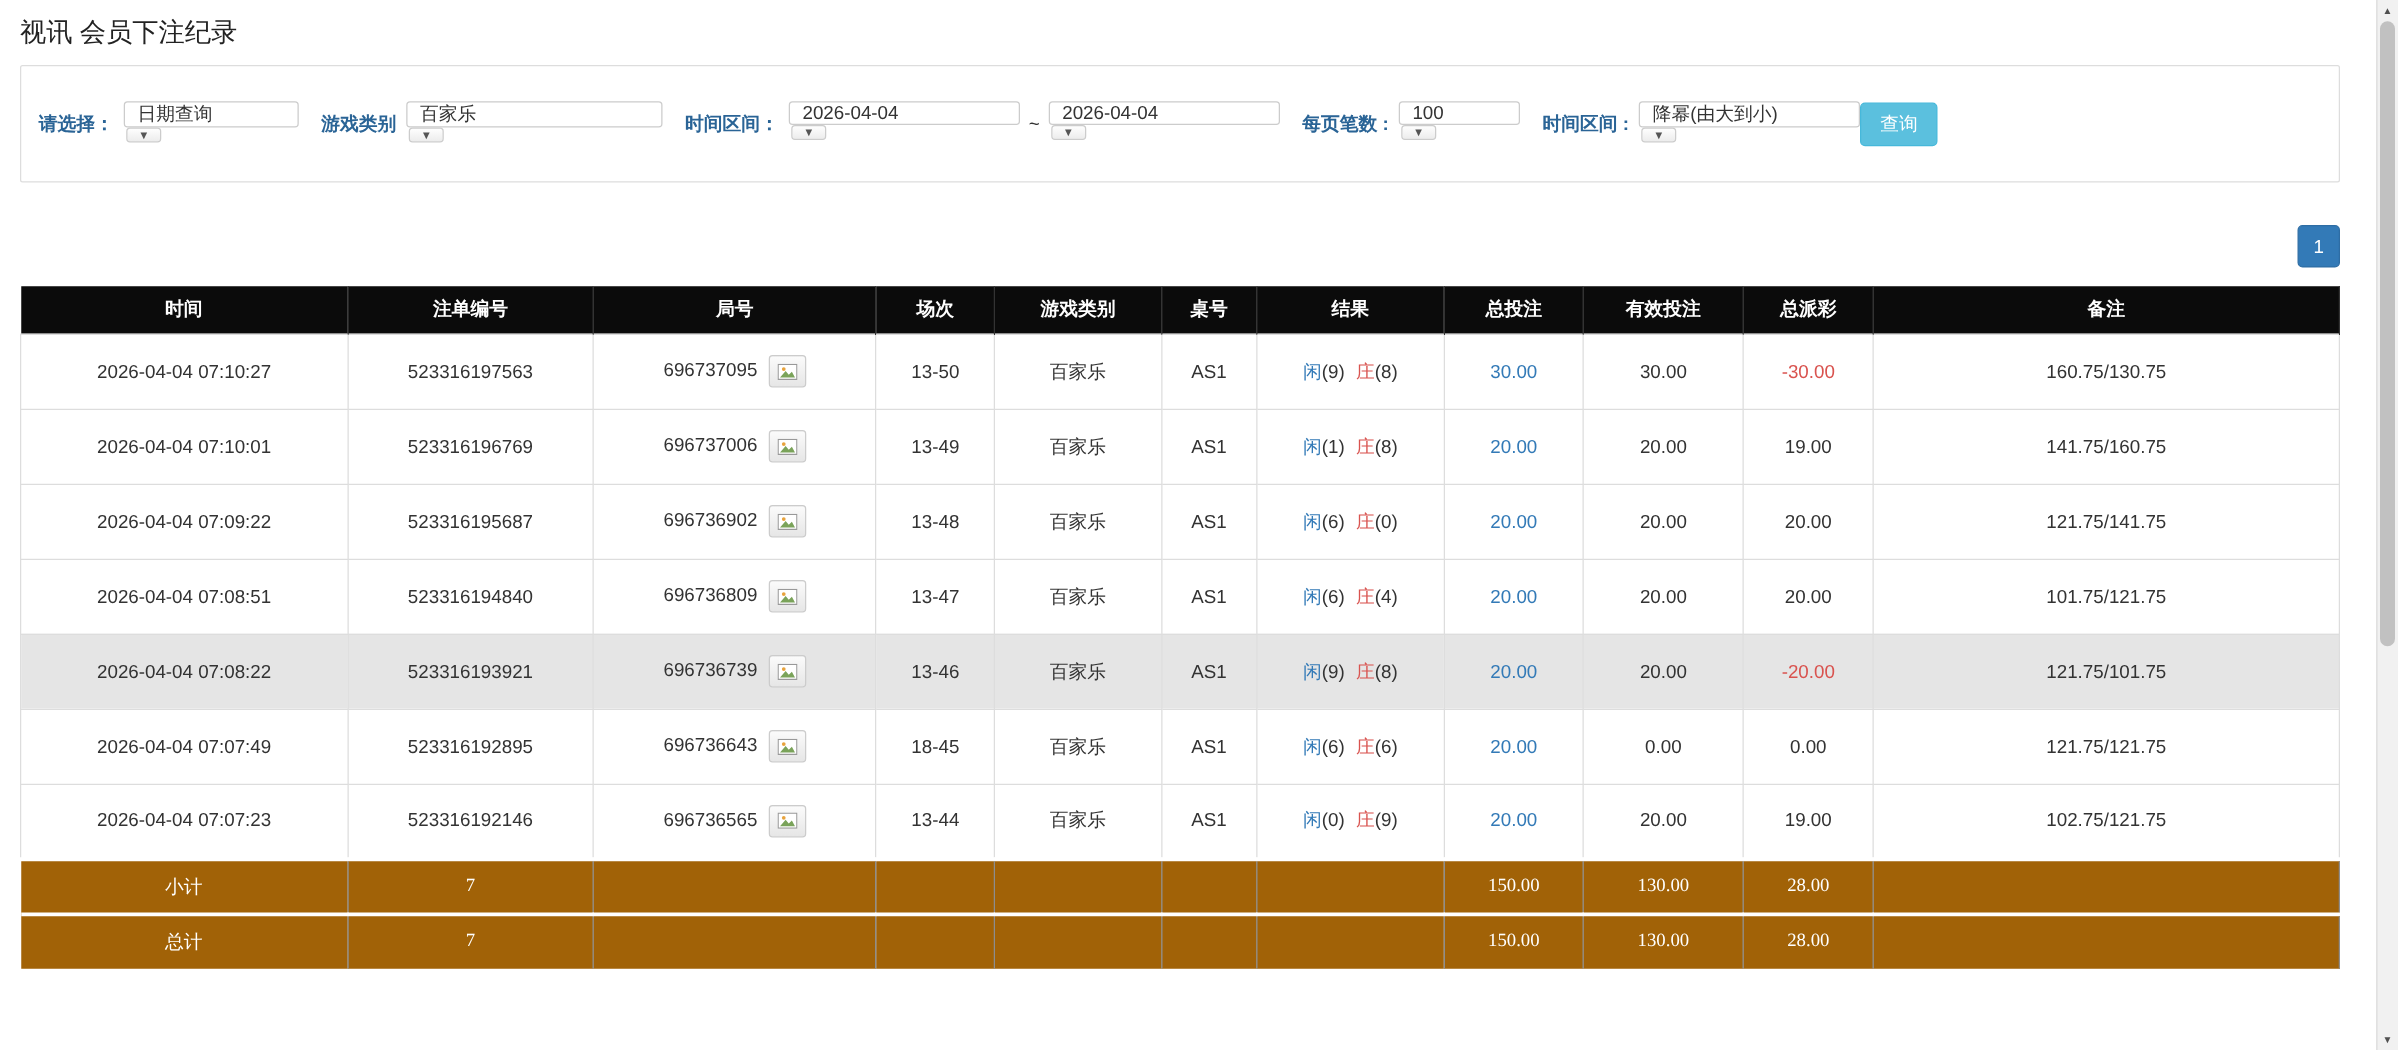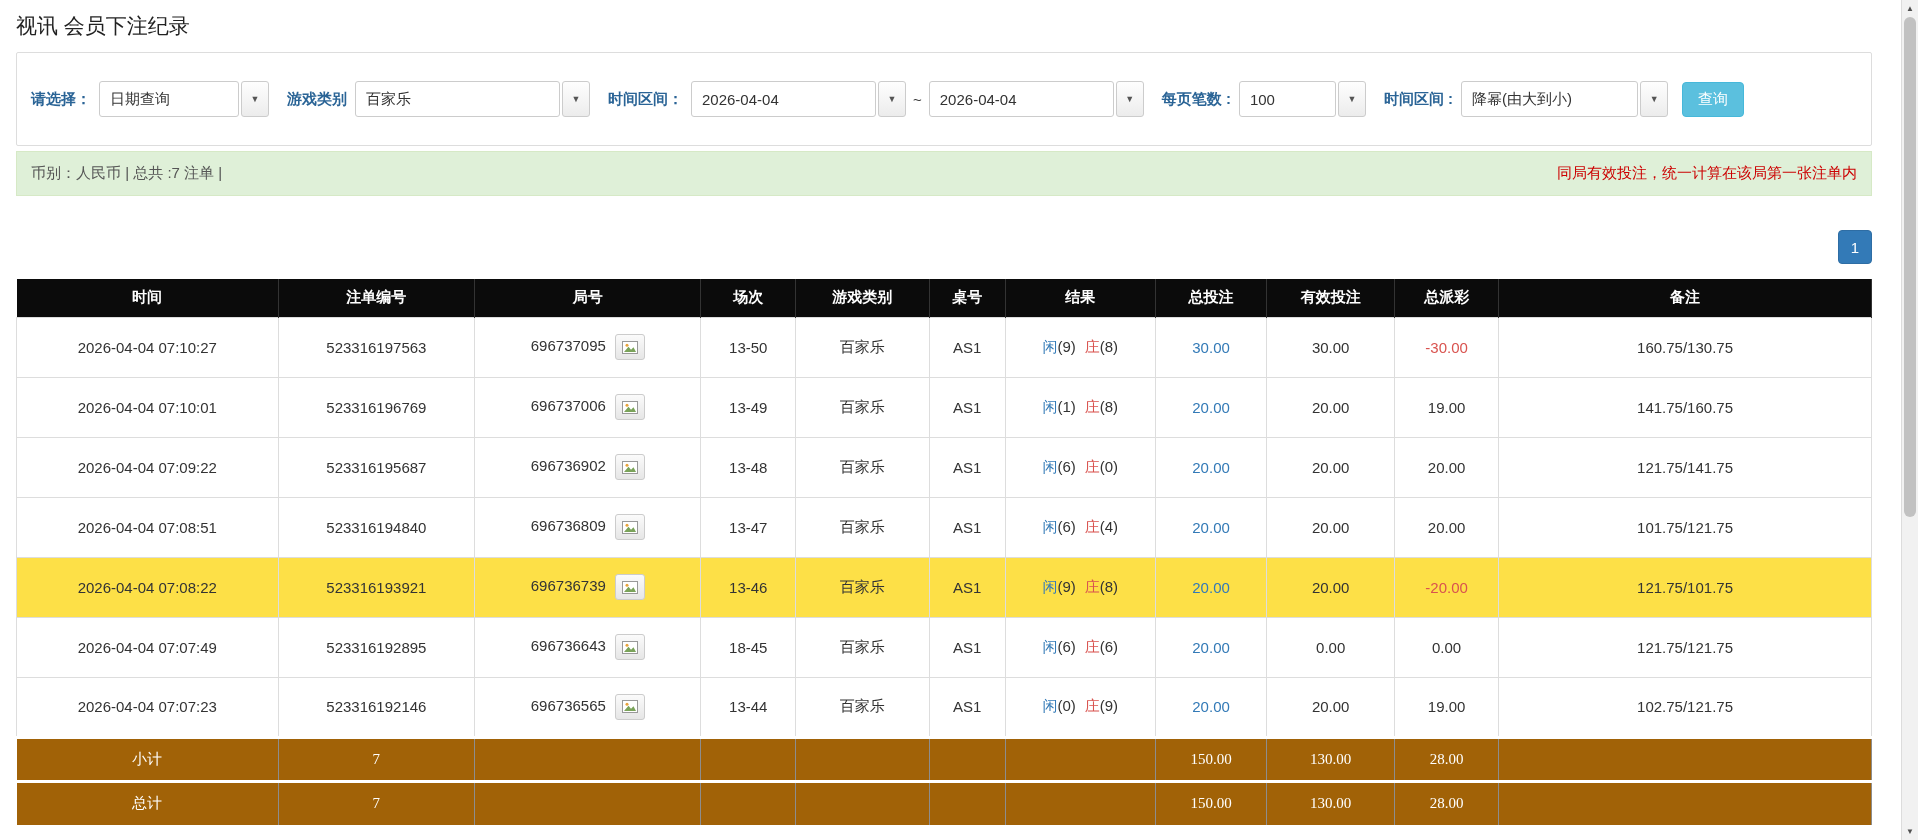--- a/index.html
+++ b/index.html
@@ -13,35 +13,35 @@
 
   .page-title { font-size:21px; font-weight:500; color:#222; margin:12px 0 12px 0; }
 
   
   .filter-bar {
     border:1px solid #ddd; border-radius:2px; background:#fff;
     padding:28px 14px; display:flex; align-items:center;
   }
   .flabel { color:#2a6496; font-weight:bold; font-size:15px; margin:0 8px 0 18px; white-space:nowrap; }
   .flabel.first { margin-left:0; }
-  .combo { display:inline-flex; align-items:stretch; height:36px; }
+  .combo { display:inline-flex; align-items:stretch; height:36px;flex-direction:column; }
   .combo-input {
     border:1px solid #ccc; border-radius:3px; background:#fff;
     padding:0 10px; display:flex; align-items:center; font-size:15px; color:#333;
   }
   .combo-btn {
     width:28px; margin-left:2px; border:1px solid #ccc; border-radius:3px;
     background:linear-gradient(#fefefe,#ececec);
     display:flex; align-items:center; justify-content:center;
     color:#555; font-size:9px; cursor:pointer;
   }
   .w-qtype{width:140px} .w-game{width:205px} .w-date{width:185px} .w-size{width:97px} .w-sort{width:177px}
   .tilde { margin:0 7px; font-size:15px; color:#333; }
   .search-btn {
-    height:35px; margin-left:14px; padding:0 15px;
+    height:35px; padding:0 15px;
     background:#5bc0de; border:1px solid #46b8da; border-radius:4px;
     color:#fff; font-size:15px; cursor:pointer;
     font-family:"Liberation Sans","DejaVu Sans",sans-serif;
   }
 
   
   .summary-bar {
     margin-top:5px; background:#dff0d8; border:1px solid #d6e9c6;
     padding:12px 14px; display:flex; justify-content:space-between; align-items:center;
     font-size:15px;
@@ -62,21 +62,21 @@
   table.records { width:100%; border-collapse:collapse; table-layout:fixed; font-size:15px; }
   .c0{width:14.1%} .c1{width:10.6%} .c2{width:12.2%} .c3{width:5.1%} .c4{width:7.2%}
   .c5{width:4.1%} .c6{width:8.1%} .c7{width:6.0%} .c8{width:6.9%} .c9{width:5.6%} .c10{width:20.1%}
   thead th {
     background:#0b0b0b; color:#fff; font-weight:bold; height:38px;
     border-right:1px solid #333; font-size:15px; text-align:center;
   }
   tbody td {
     height:60px; border:1px solid #ddd; text-align:center; background:#fff; color:#333;
   }
-  tr.highlight td { background:#fde047; }
+  tr.highlight td { background:#e5e5e5; }
   td.blue, .blue { color:#337ab7; }
   .neg { color:#d9534f !important; }
   .res-player { color:#337ab7; }
   .res-banker { color:#d9534f; margin-left:9px; }
   .res-pts { color:#333; }
   .round-icon-btn {
     display:inline-flex; align-items:center; justify-content:center;
     width:30px; height:26px; margin-left:9px; vertical-align:middle;
     border:1px solid #ccc; border-radius:3px;
     background:linear-gradient(#fbfbfb,#e6e6e6); cursor:pointer; padding:0;
@@ -141,24 +141,20 @@
 
     <span class="flabel">时间区间 :</span>
     <span class="combo">
       <span class="combo-input w-sort">降幂(由大到小)</span>
       <span class="combo-btn">▼</span>
     </span>
 
     <button class="search-btn">查询</button>
   </div>
 
-  <div class="summary-bar">
-    <span class="summary-left">币别：人民币 | 总共 :7 注单 |</span>
-    <span class="summary-right">同局有效投注，统一计算在该局第一张注单内</span>
-  </div>
 
   <div class="pagination">
     <button class="page-btn">1</button>
   </div>
 
   <table class="records">
     <colgroup>
       <col class="c0">
         <col class="c1">
         <col class="c2">

